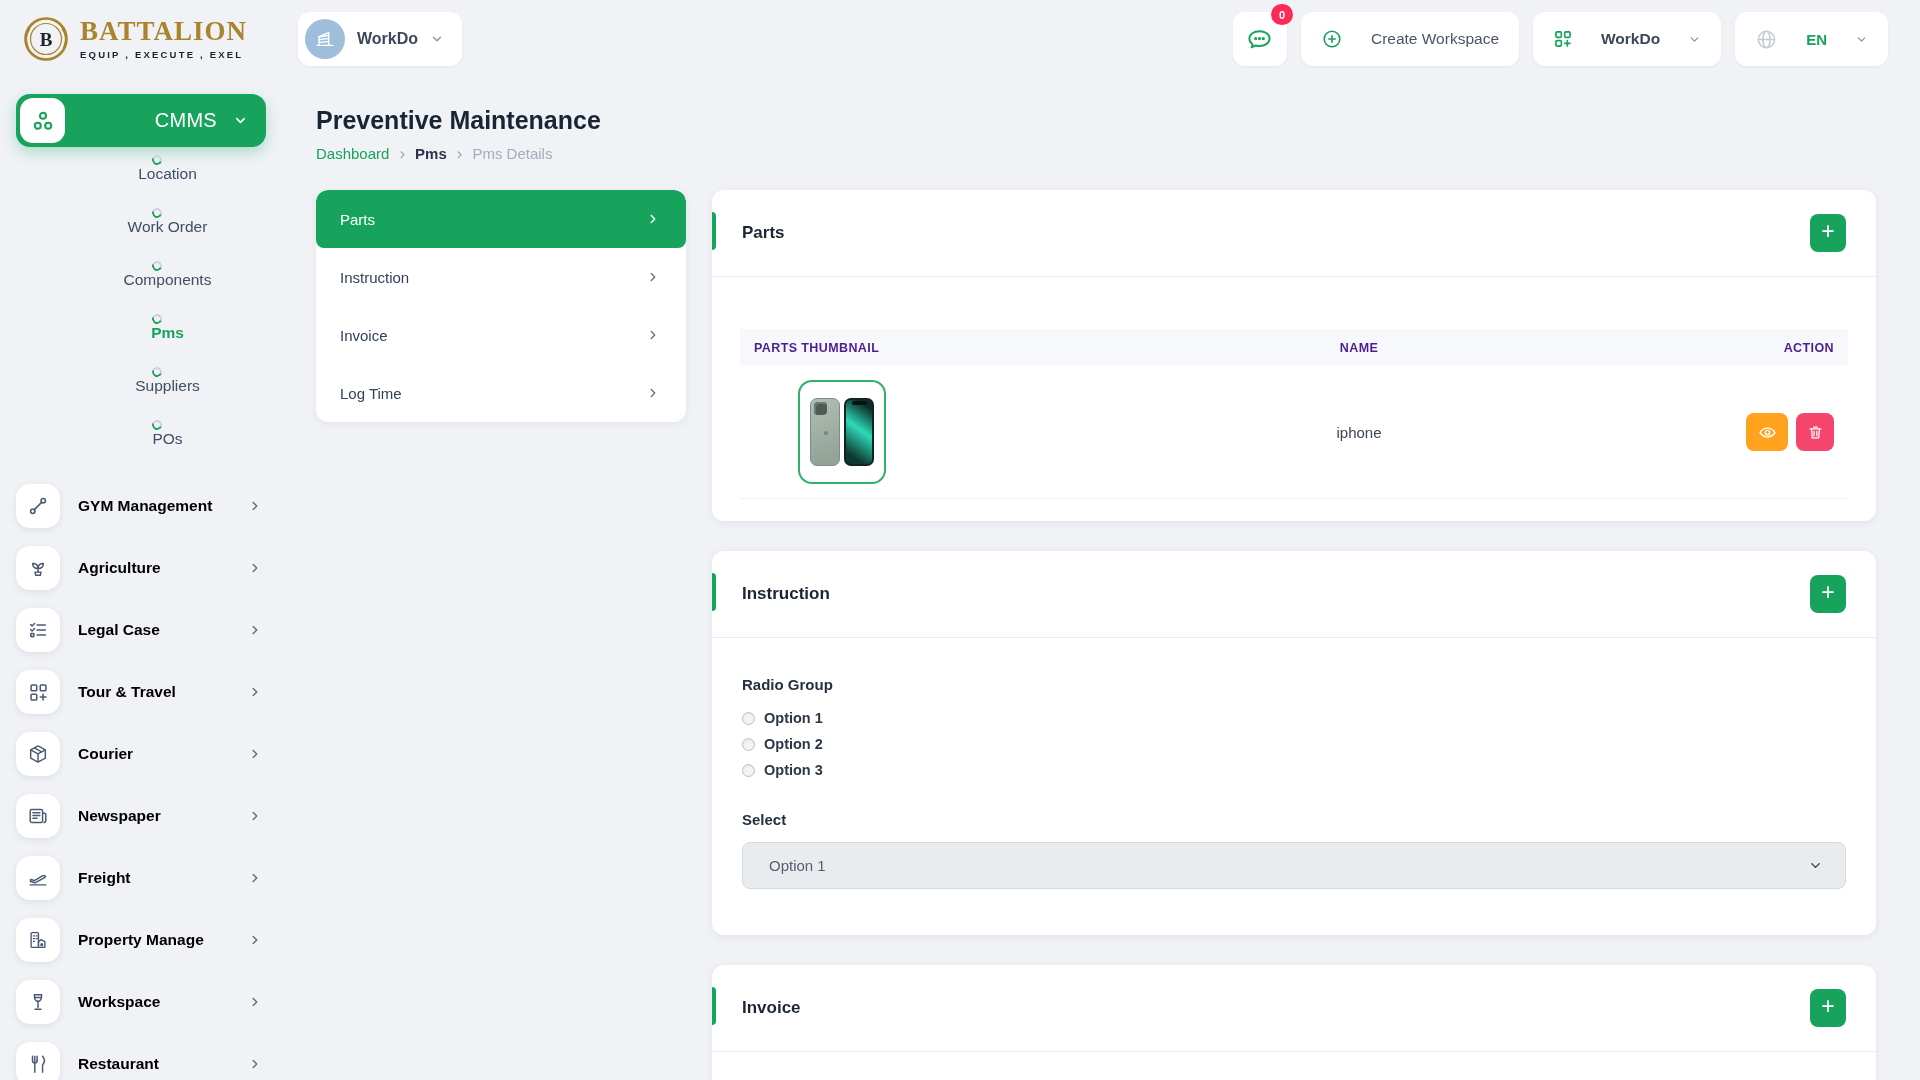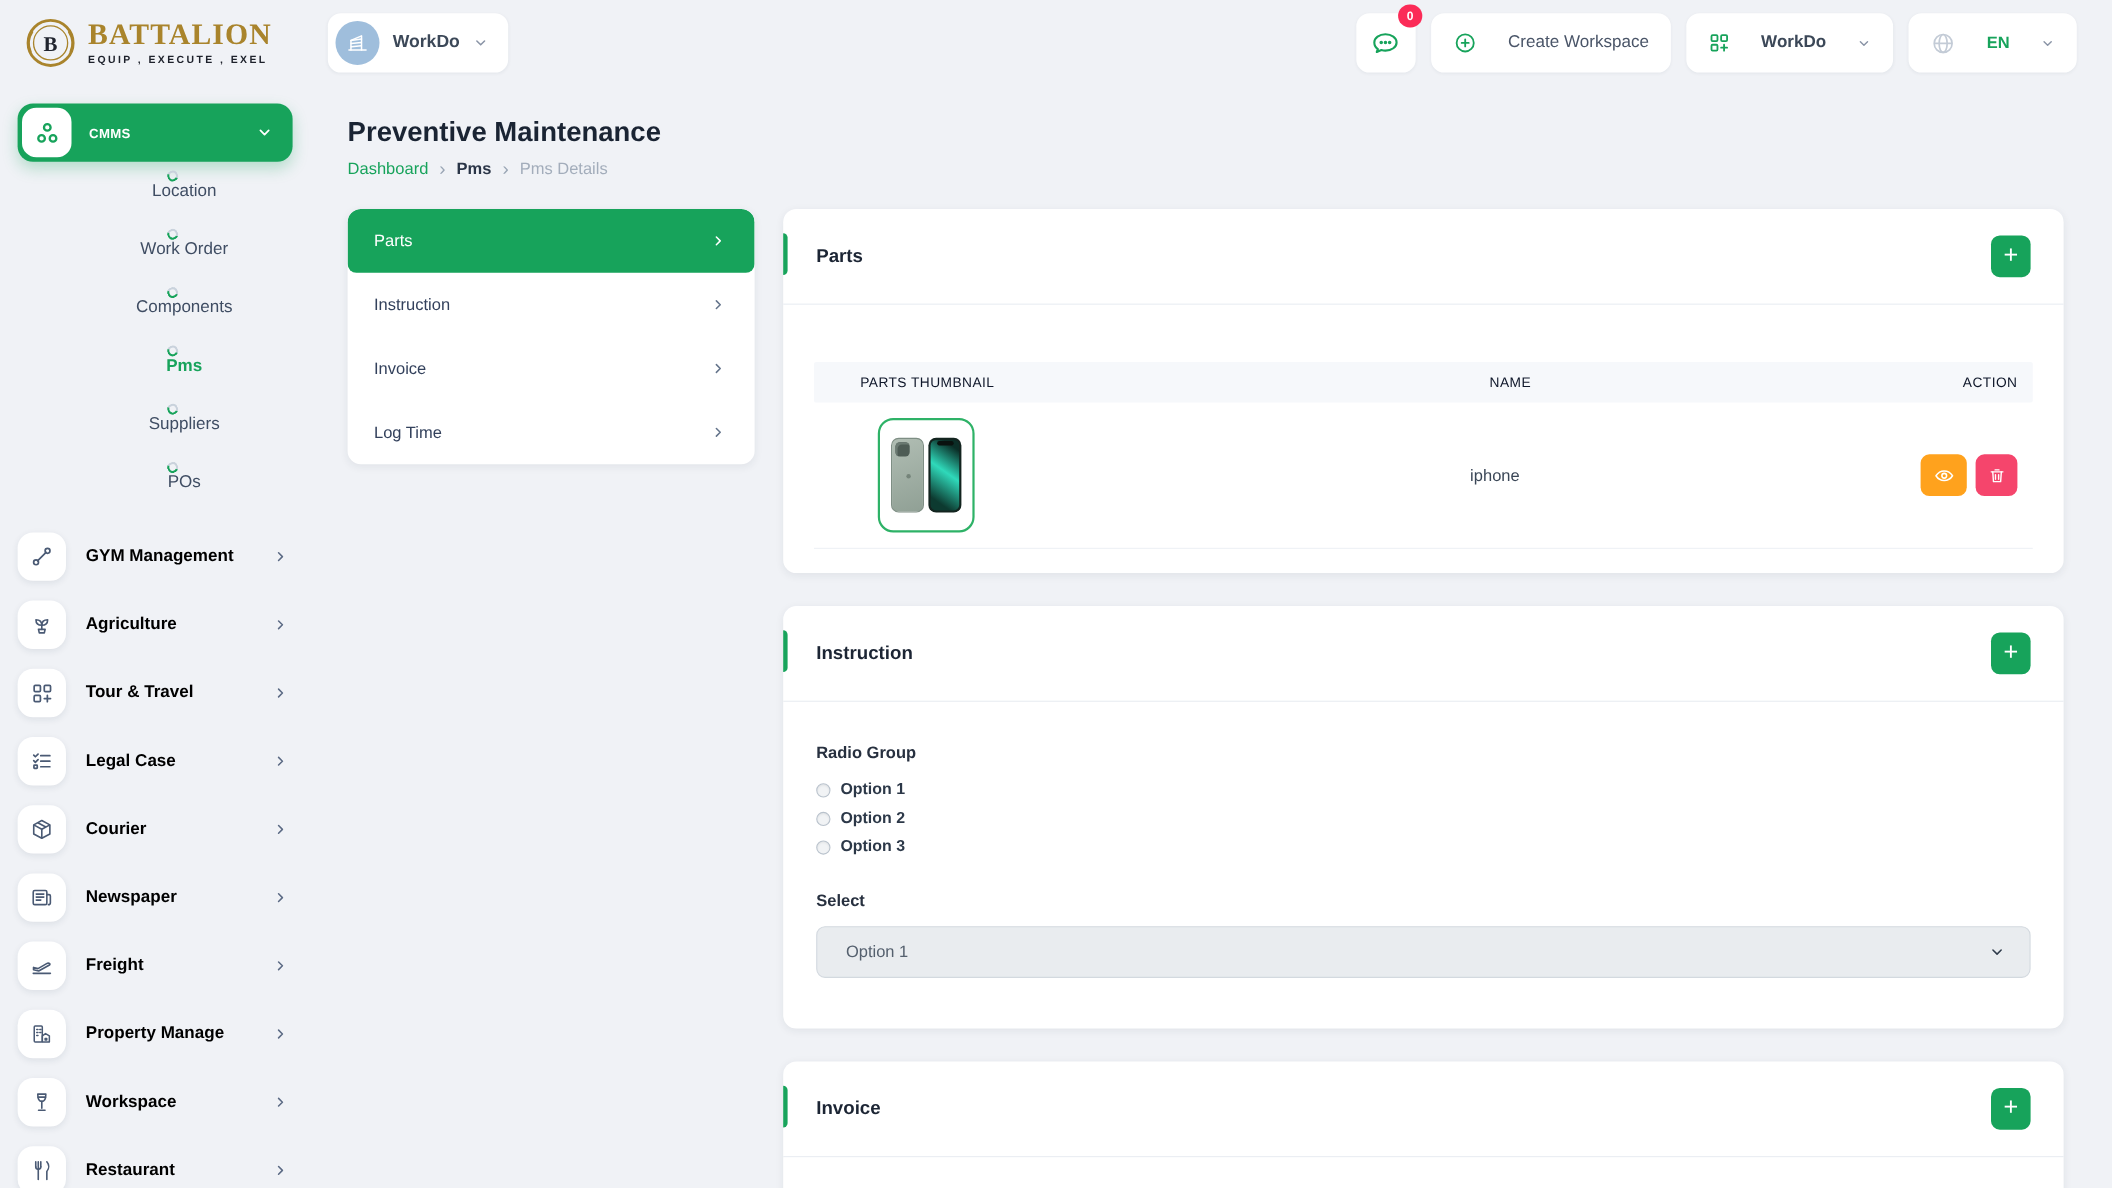--- a/index.html
+++ b/index.html
@@ -30,21 +30,21 @@
   .pillbtn .strong { font-weight:600; color:#3c4858; }
   .lang-code { color:#17a35b; font-weight:700; font-size:15px; }
   .globe { color:#c3cbd6; }
 
   
   .layout { display:flex; align-items:flex-start; }
   .sidebar { width:290px; flex:none; padding:16px 0 0 16px; }
 
   .cmms-btn { width:250px; height:53px; background:#17a35b; border-radius:14px; display:flex; align-items:center; gap:16px; padding:0 18px 0 4px; border:none; cursor:pointer; box-shadow:0 6px 14px rgba(23,163,91,.28); }
   .cmms-iconbox { width:45px; height:45px; background:#fff; border-radius:13px; display:flex; align-items:center; justify-content:center; color:#17a35b; flex:none; }
-  .cmms-label { color:#fff; font-weight:700; font-size:12px; letter-spacing:.3px; flex:1; text-align:left; }
+  .cmms-label { color:#fff; font-weight:400; font-size:20px; letter-spacing:.3px; flex:1; text-align:right; }
   .cmms-chev { color:#fff; }
 
   .subnav { margin-top:8px; }
   .subitem { height:53px; display:flex; align-items:center; padding-left:29px; cursor:pointer;flex-direction:column; }
   .donut { width:10px; height:10px; border-radius:50%; border:2px solid #c9d2dc; border-bottom-color:#17a35b; border-left-color:#17a35b; transform:rotate(-25deg); margin-right:22px; flex:none; }
   .sublabel { font-size:15.5px; font-weight:500; color:#3f4d63; }
   .subitem.active .sublabel { color:#17a35b; font-weight:600; }
 
   .appnav { margin-top:2px; }
   .appitem { height:62px; display:flex; align-items:center; width:252px; cursor:pointer; }
@@ -74,21 +74,21 @@
   .accent { position:absolute; left:0; top:22px; width:4px; height:38px; background:#17a35b; border-radius:0 4px 4px 0; }
   .card-header { display:flex; align-items:center; justify-content:space-between; padding:24px 30px; }
   .card-title { font-size:17px; font-weight:700; color:#1c2534; }
   .add-btn { width:36px; height:38px; background:#17a35b; color:#fff; border:none; border-radius:8px; font-size:23px; font-weight:400; display:flex; align-items:center; justify-content:center; cursor:pointer; line-height:1; padding-bottom:3px; }
   .card-divider { height:1px; background:#e9edf2; }
 
   
   .parts-body { padding:52px 28px 22px; }
   .thead, .trow { display:grid; grid-template-columns:300px 1fr 170px; align-items:center; }
   .thead { background:#f6f8fb; height:37px; padding:0 14px; border-radius:2px; }
-  .th { font-size:12.5px; font-weight:400; color:#0f172a; letter-spacing:.4px;margin-left:28px; }
+  .th { font-size:12.5px; font-weight:700; color:#4c1d95; letter-spacing:.4px; }
   .th.center { text-align:center; }
   .th.right { text-align:right; }
   .trow { padding:14px 14px; border-bottom:1px solid #eef1f5; }
   .thumb-wrap { padding-left:44px; }
   .thumb { width:88px; height:104px; border:2px solid #2eb267; border-radius:14px; background:#fff; display:flex; align-items:center; justify-content:center; gap:4px; cursor:pointer; }
   .phone-back { width:30px; height:68px; background:linear-gradient(160deg,#b0bdb3,#90a095); border:1px solid #7e8e84; border-radius:7px; position:relative; }
   .cam { position:absolute; top:3px; left:3px; width:13px; height:13px; background:#4e5c55; border-radius:4px; box-shadow:inset 2px 2px 0 #6b7a72; }
   .apple-dot { position:absolute; top:32px; left:13px; width:4px; height:4px; border-radius:50%; background:#75847a; }
   .phone-front { width:30px; height:68px; background:#13241f; border-radius:7px; position:relative; overflow:hidden; }
   .phone-front::before { content:""; position:absolute; inset:2px; border-radius:5px;
@@ -261,43 +261,43 @@
           </svg>
         </span>
         <span class="applabel">Agriculture</span>
         <svg class="app-chev" width="14" height="14" viewBox="0 0 24 24" fill="none" stroke="currentColor" stroke-width="2.4" stroke-linecap="round" stroke-linejoin="round">
             <path d="M9 6l6 6-6 6"></path>
           </svg>
       </div>
 
       <div class="appitem">
         <span class="app-iconbox">
+          <svg width="22" height="22" viewBox="0 0 24 24" fill="none" stroke="currentColor" stroke-width="1.7" stroke-linecap="round" stroke-linejoin="round">
+            <path d="M11 6.5h9M11 12h9M11 17.5h9"></path>
+            <path d="M4 6l1.6 1.6 2.7-2.7"></path>
+            <path d="M4 11.5l1.6 1.6 2.7-2.7"></path>
+            <rect x="4.2" y="15.9" width="3.3" height="3.3" rx="0.6"></rect>
+          </svg>
+        </span>
+        <span class="applabel">Legal Case</span>
+        <svg class="app-chev" width="14" height="14" viewBox="0 0 24 24" fill="none" stroke="currentColor" stroke-width="2.4" stroke-linecap="round" stroke-linejoin="round">
+            <path d="M9 6l6 6-6 6"></path>
+          </svg>
+      </div>
+
+      <div class="appitem">
+        <span class="app-iconbox">
           <svg width="21" height="21" viewBox="0 0 24 24" fill="none" stroke="currentColor" stroke-width="1.8" stroke-linecap="round">
               <rect x="3.5" y="3.5" width="6.5" height="6.5" rx="1.2"></rect>
               <rect x="3.5" y="14" width="6.5" height="6.5" rx="1.2"></rect>
               <rect x="14" y="3.5" width="6.5" height="6.5" rx="1.2"></rect>
               <path d="M17.2 14v6.5M14 17.2h6.5"></path>
             </svg>
         </span>
         <span class="applabel">Tour &amp; Travel</span>
-        <svg class="app-chev" width="14" height="14" viewBox="0 0 24 24" fill="none" stroke="currentColor" stroke-width="2.4" stroke-linecap="round" stroke-linejoin="round">
-            <path d="M9 6l6 6-6 6"></path>
-          </svg>
-      </div>
-
-      <div class="appitem">
-        <span class="app-iconbox">
-          <svg width="22" height="22" viewBox="0 0 24 24" fill="none" stroke="currentColor" stroke-width="1.7" stroke-linecap="round" stroke-linejoin="round">
-            <path d="M11 6.5h9M11 12h9M11 17.5h9"></path>
-            <path d="M4 6l1.6 1.6 2.7-2.7"></path>
-            <path d="M4 11.5l1.6 1.6 2.7-2.7"></path>
-            <rect x="4.2" y="15.9" width="3.3" height="3.3" rx="0.6"></rect>
-          </svg>
-        </span>
-        <span class="applabel">Legal Case</span>
         <svg class="app-chev" width="14" height="14" viewBox="0 0 24 24" fill="none" stroke="currentColor" stroke-width="2.4" stroke-linecap="round" stroke-linejoin="round">
             <path d="M9 6l6 6-6 6"></path>
           </svg>
       </div>
 
       <div class="appitem">
         <span class="app-iconbox">
           <svg width="22" height="22" viewBox="0 0 24 24" fill="none" stroke="currentColor" stroke-width="1.6" stroke-linejoin="round">
               <path d="M12 3.2l8 4.3v9l-8 4.3-8-4.3v-9z"></path>
               <path d="M4 7.5l8 4.3 8-4.3"></path>

